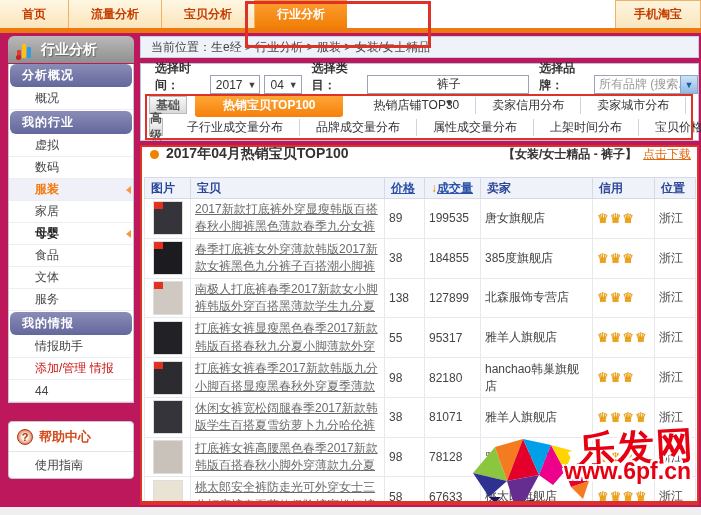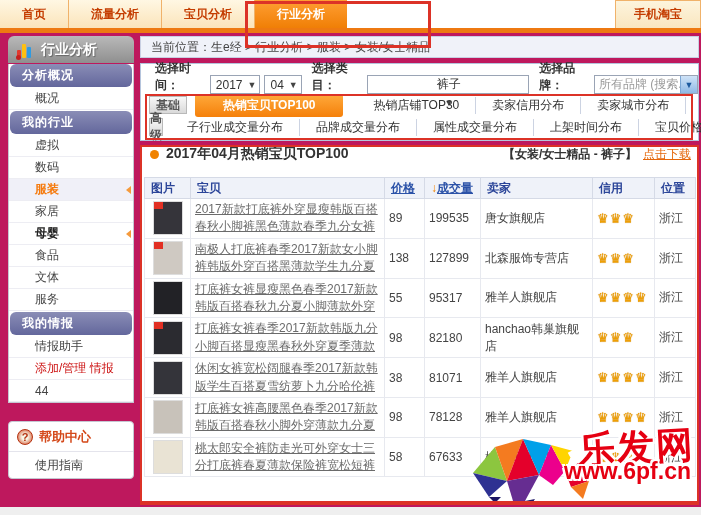--- a/index.html
+++ b/index.html
@@ -255,20 +255,35 @@
                   <a class="prod">2017新款打底裤外穿显瘦韩版百搭春秋小脚裤黑色薄款春季九分女裤</a>
                 </td>
                 <td>89</td>
                 <td>199535</td>
                 <td>唐女旗舰店</td>
                 <td><span class="crown">♛♛♛</span></td>
                 <td>浙江</td>
               </tr>
               <tr>
                 <td>
+                  <div class="thumb" style="background: rgb(28, 28, 32);">
+                    <span class="bdg"></span>
+                  </div>
+                </td>
+                <td>
+                  <a class="prod">春季打底裤女外穿薄款韩版2017新款女裤黑色九分裤子百搭潮小脚裤</a>
+                </td>
+                <td>38</td>
+                <td>184855</td>
+                <td>385度旗舰店</td>
+                <td><span class="crown">♛♛♛</span></td>
+                <td>浙江</td>
+              </tr>
+              <tr>
+                <td>
                   <div class="thumb" style="background: rgb(207, 201, 194);">
                     <span class="bdg"></span>
                   </div>
                 </td>
                 <td>
                   <a class="prod">南极人打底裤春季2017新款女小脚裤韩版外穿百搭黑薄款学生九分夏</a>
                 </td>
                 <td>138</td>
                 <td>127899</td>
                 <td>北森服饰专营店</td>

